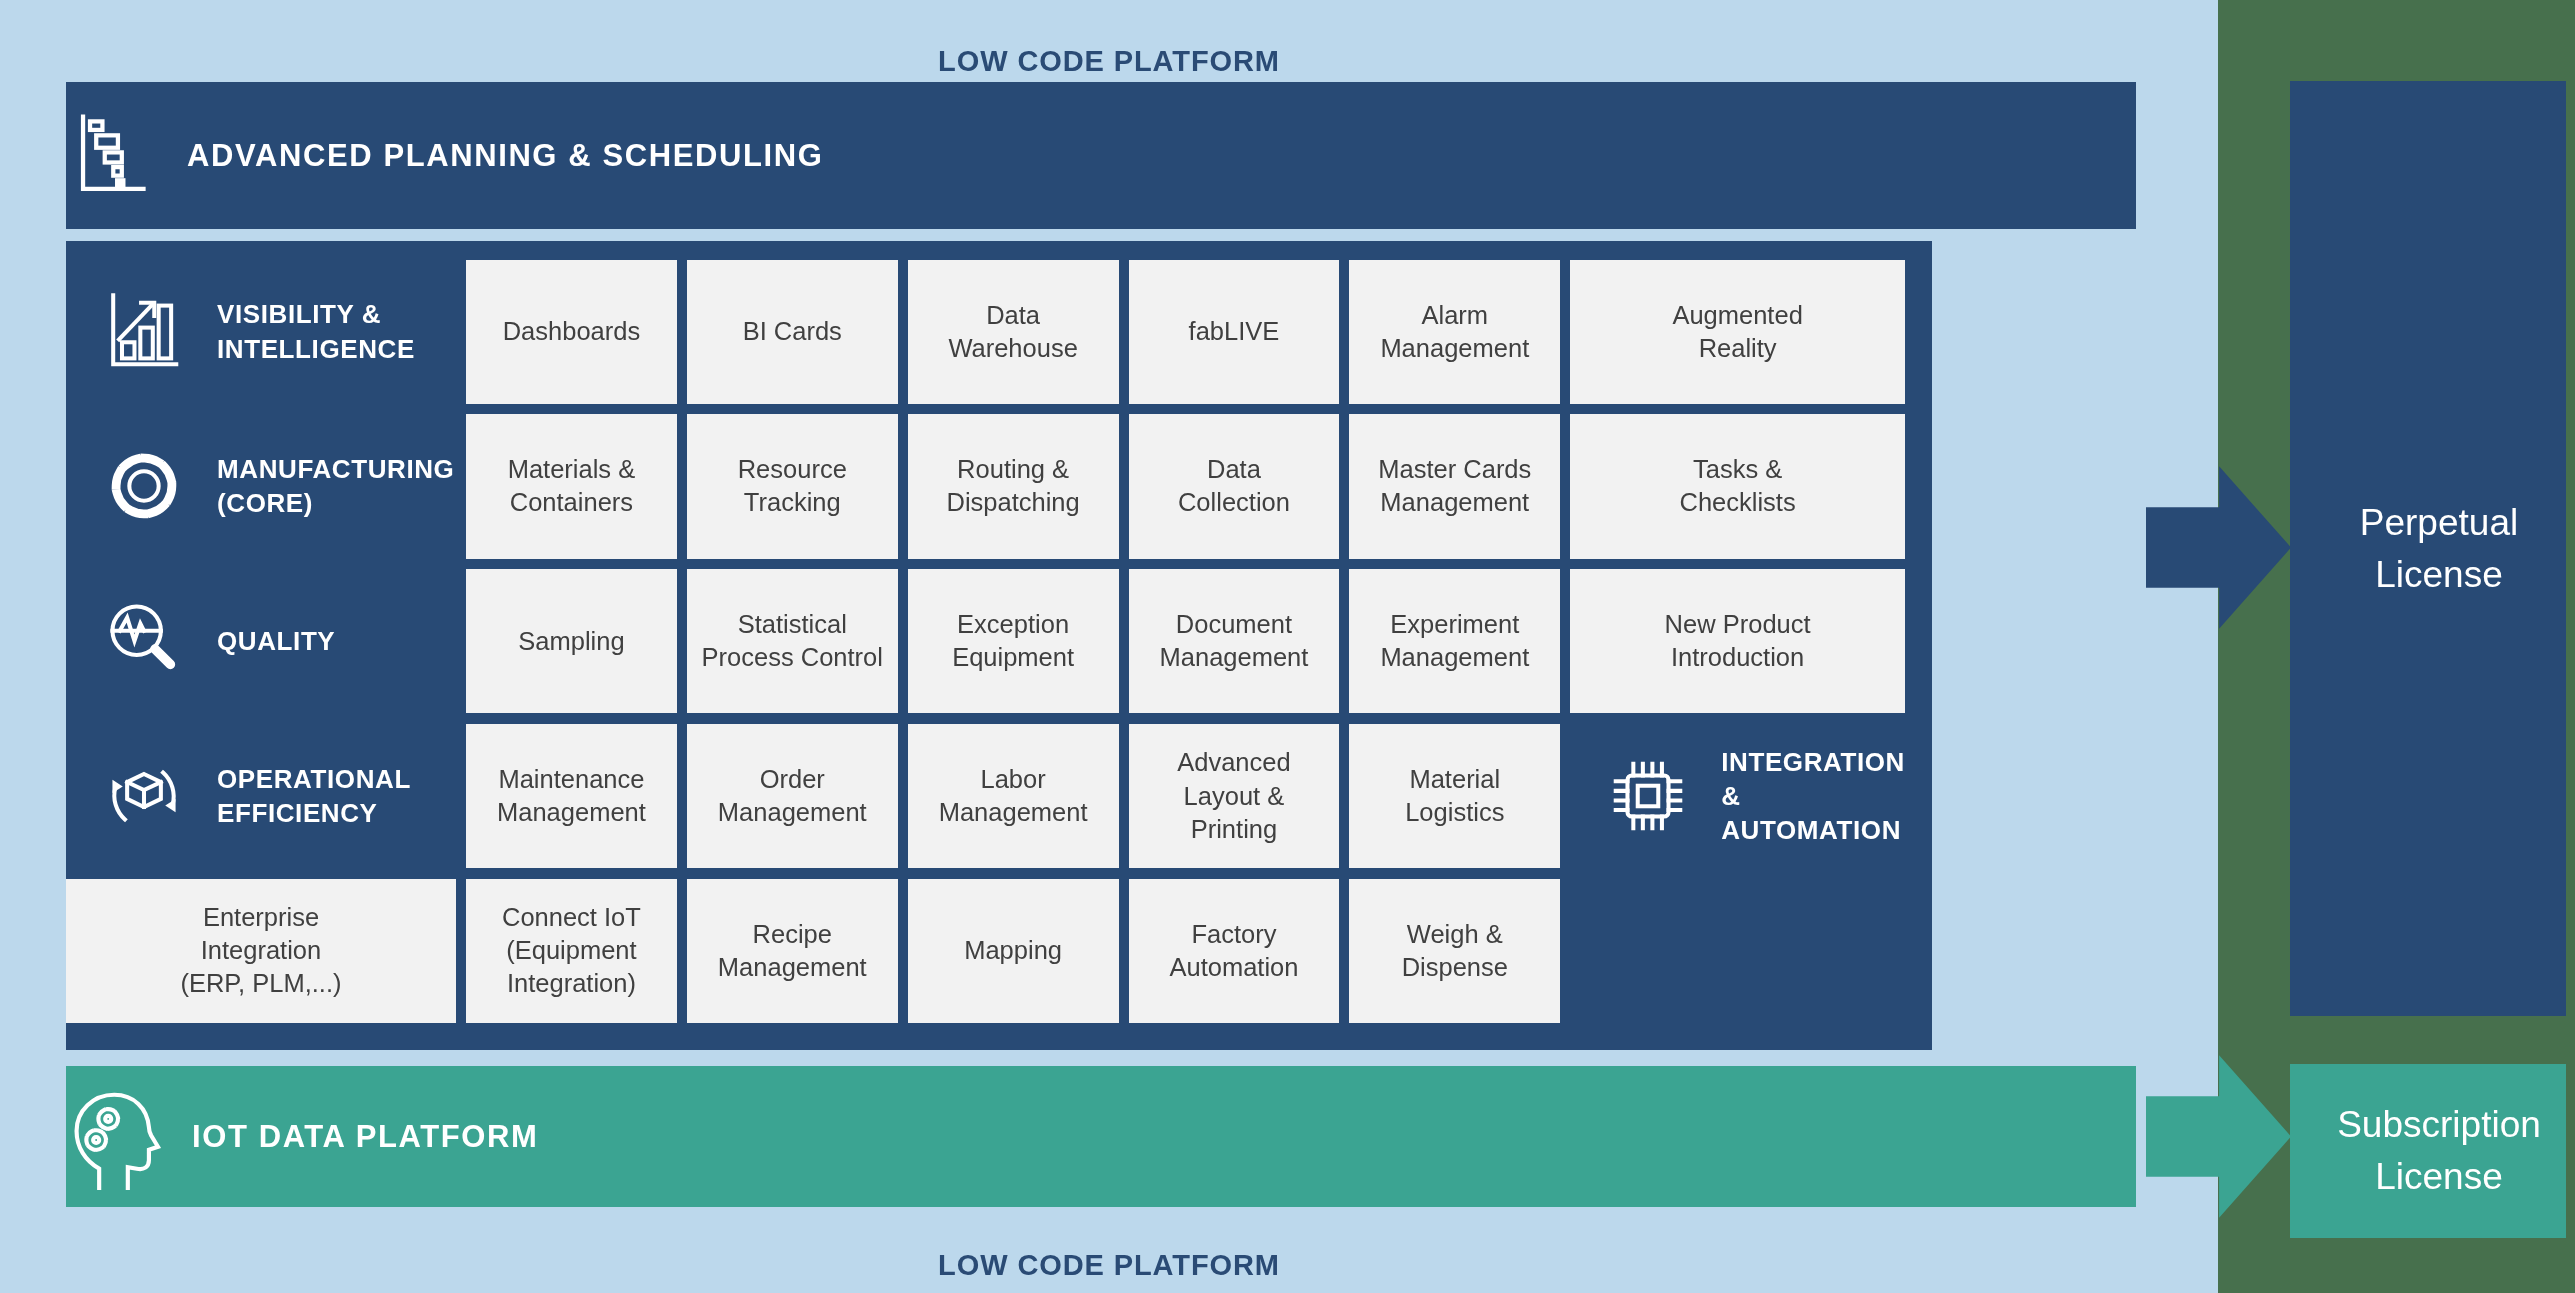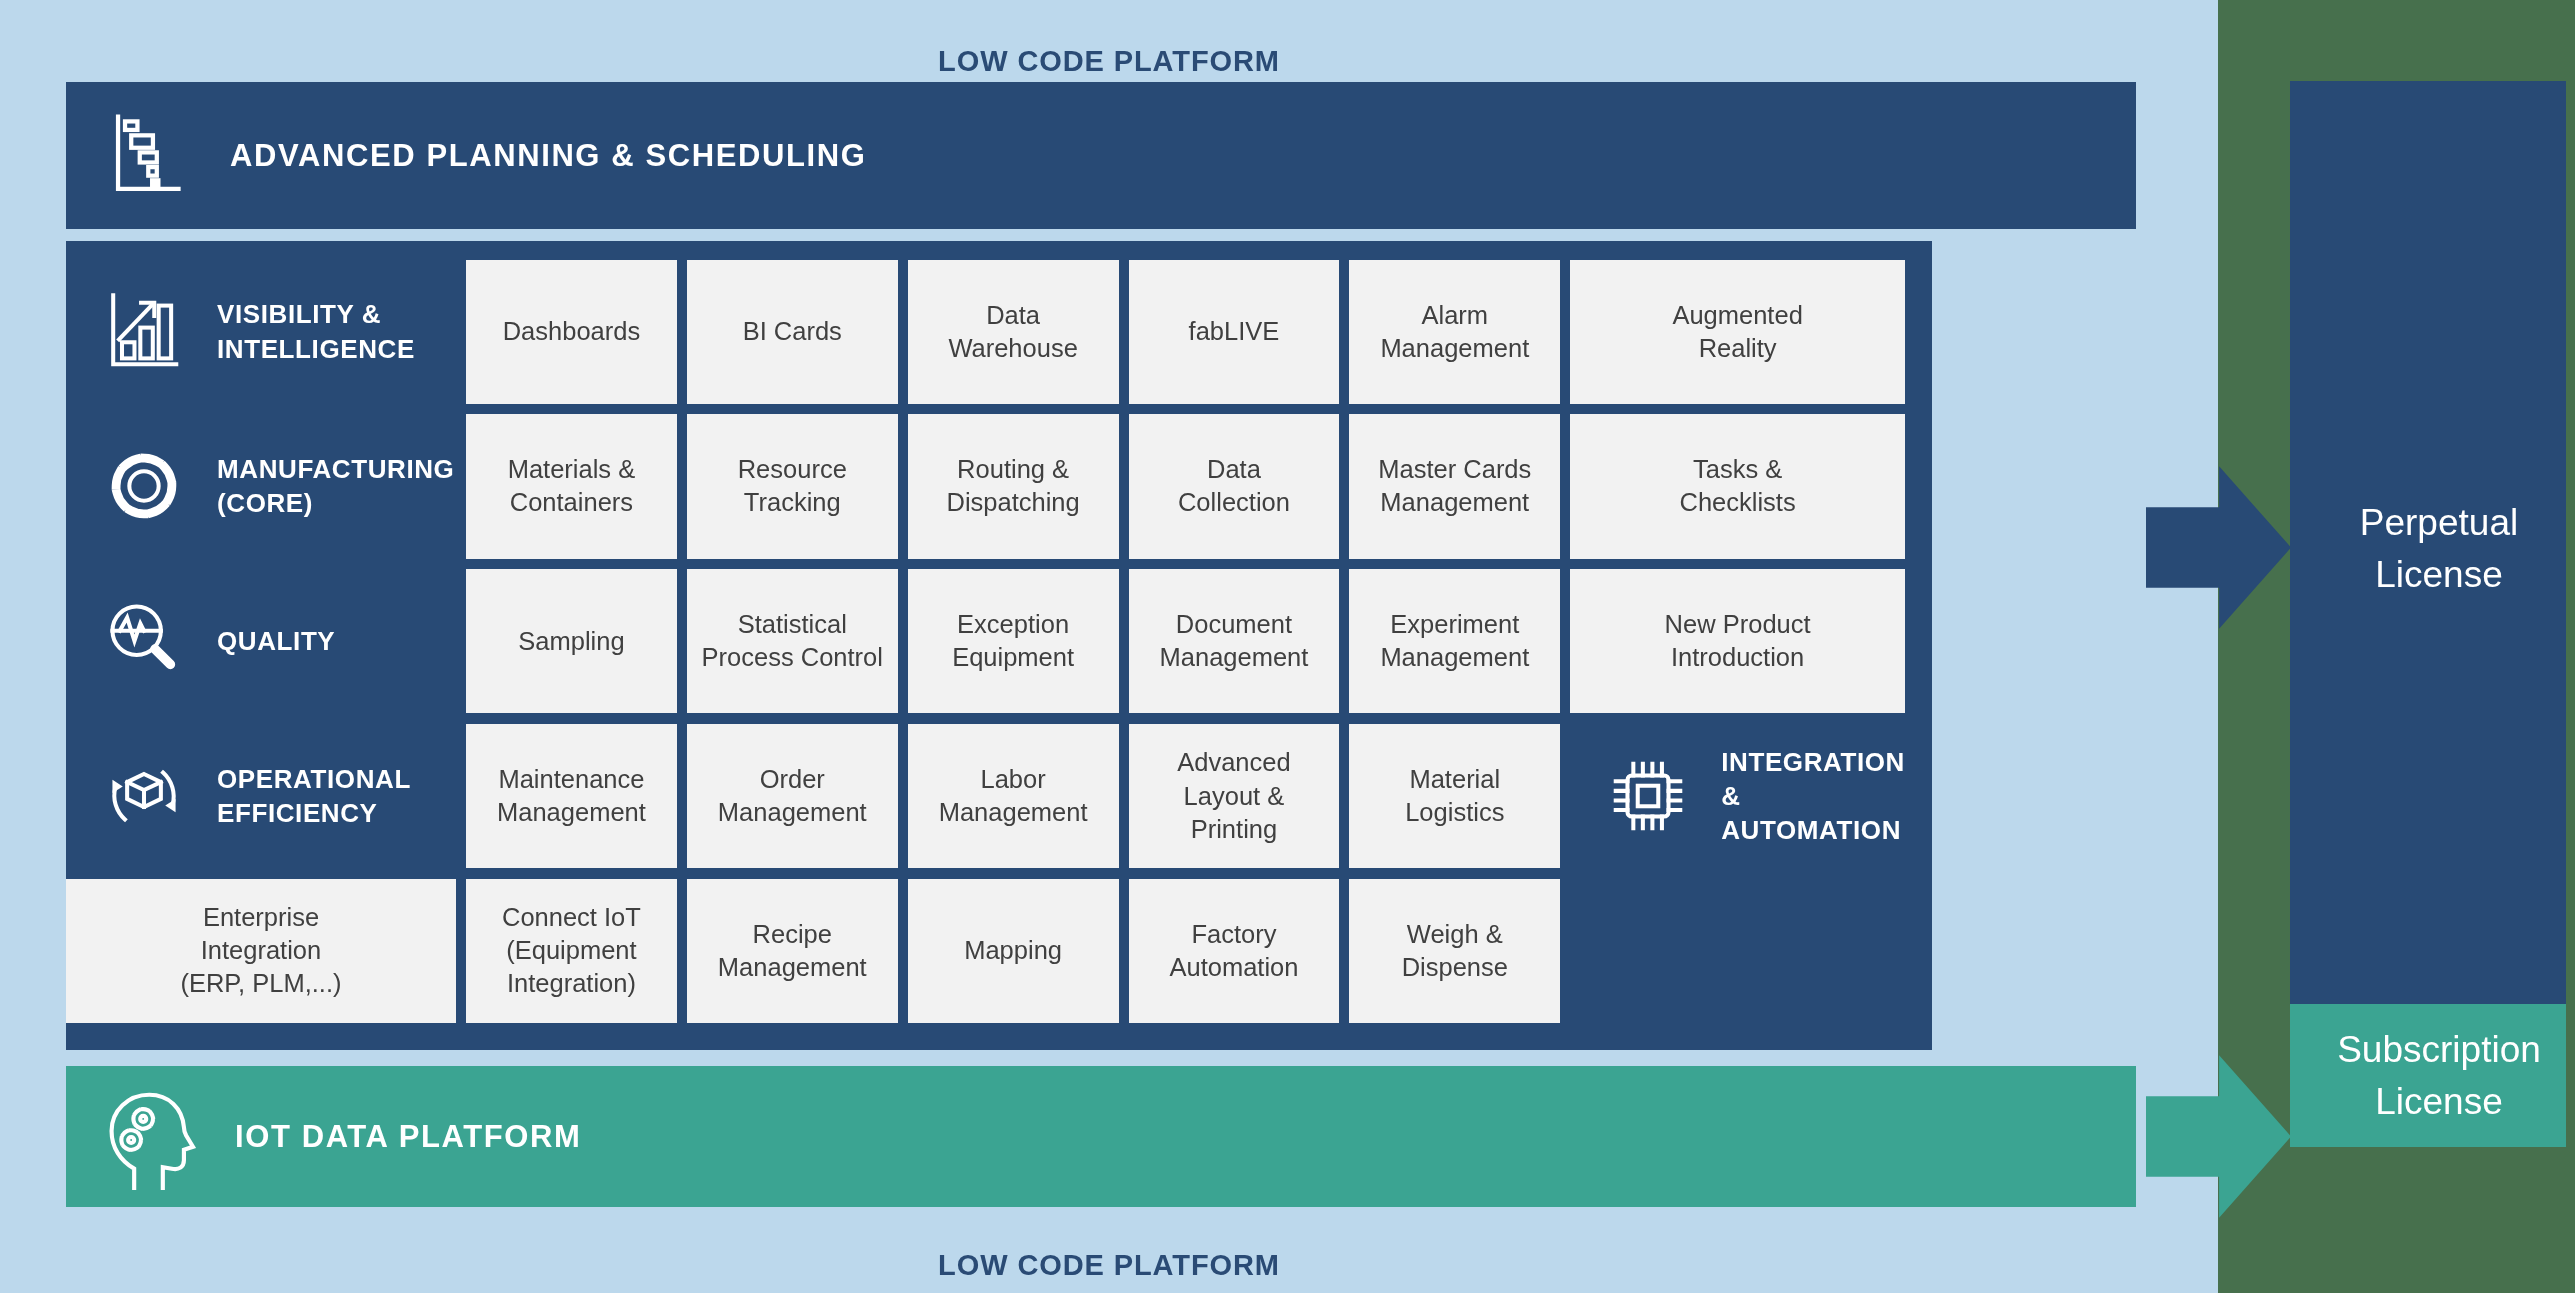--- a/index.html
+++ b/index.html
@@ -25,21 +25,21 @@
 
   .top-title,.bottom-title{
     position:absolute;left:0;width:2218px;text-align:center;
     font-size:29px;font-weight:700;letter-spacing:0.9px;color:var(--title_text);margin-top:21px;
   }
   .top-title{top:23.6px}
   .bottom-title{top:1228px}
 
   .banner{
     position:absolute;left:66px;width:2070px;display:flex;align-items:center;
-    gap:36px;padding-left:35px;
+    gap:28px;
   }
   .aps-banner{top:82px;height:147px;background:var(--navy)}
   .iot-banner{top:1066px;height:141px;background:var(--teal)}
   .banner-label{color:var(--white);font-size:31px;font-weight:700;letter-spacing:1.6px}
   .banner-icon{flex:0 0 auto;display:flex;align-items:center}
 
   .grid-box{
     position:absolute;left:66px;top:241px;width:1866px;height:809px;
     background:var(--navy);
     display:grid;
@@ -56,21 +56,21 @@
     display:flex;align-items:center;justify-content:center;text-align:center;
     font-size:25.5px;line-height:1.3;padding:5px;
   }
 
   .license-box{
     position:absolute;left:2290px;width:276px;color:var(--white);
     display:flex;align-items:center;justify-content:center;text-align:center;
     font-size:37px;line-height:1.4;font-weight:400;padding-left:22px;
   }
   .perpetual-box{top:81px;height:935px;background:var(--navy)}
-  .subscription-box{top:1004px;height:143px;background:var(--teal)}
+  .subscription-box{top:1064px;height:174px;background:var(--teal)}
 
   .arrow{position:absolute;width:145px;height:163px}
   .arrow-navy{left:2146px;top:466px}
   .arrow-teal{left:2146px;top:1055px}
 
   svg.icon{stroke:var(--white);fill:none;stroke-width:5.5;stroke-linecap:square}
 </style>
 </head>
 <body>
 

